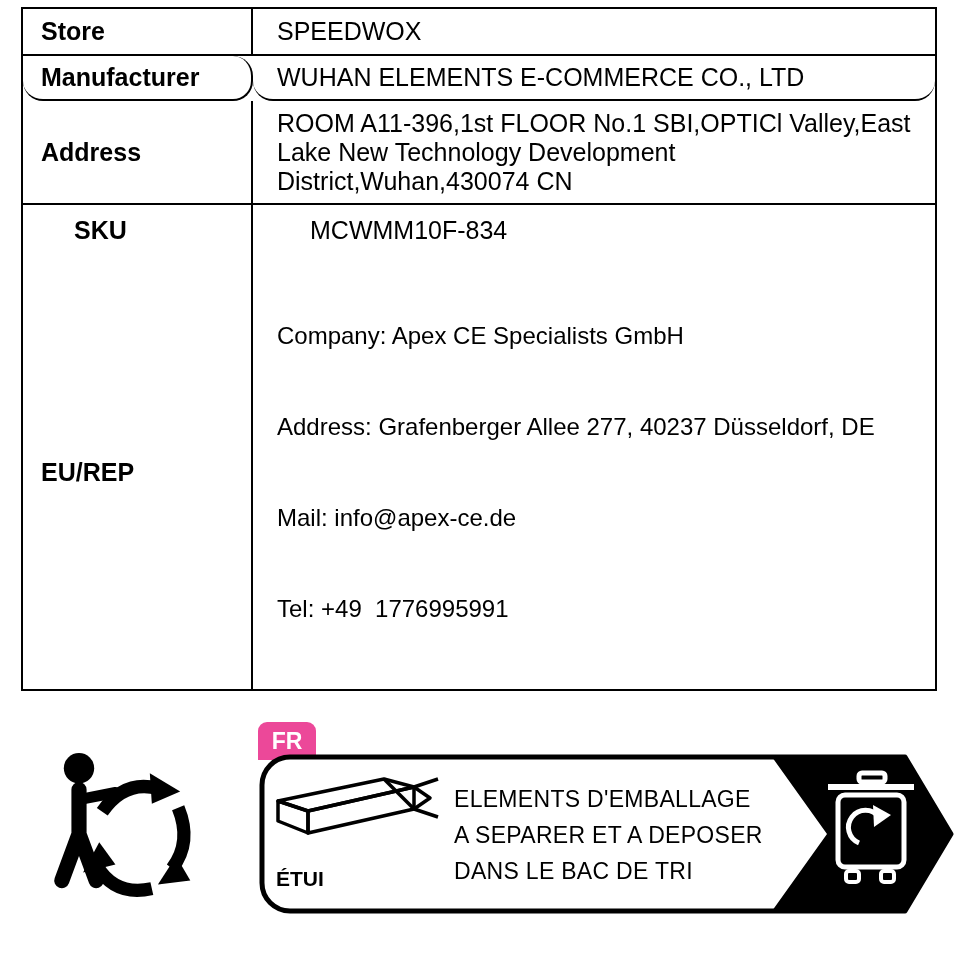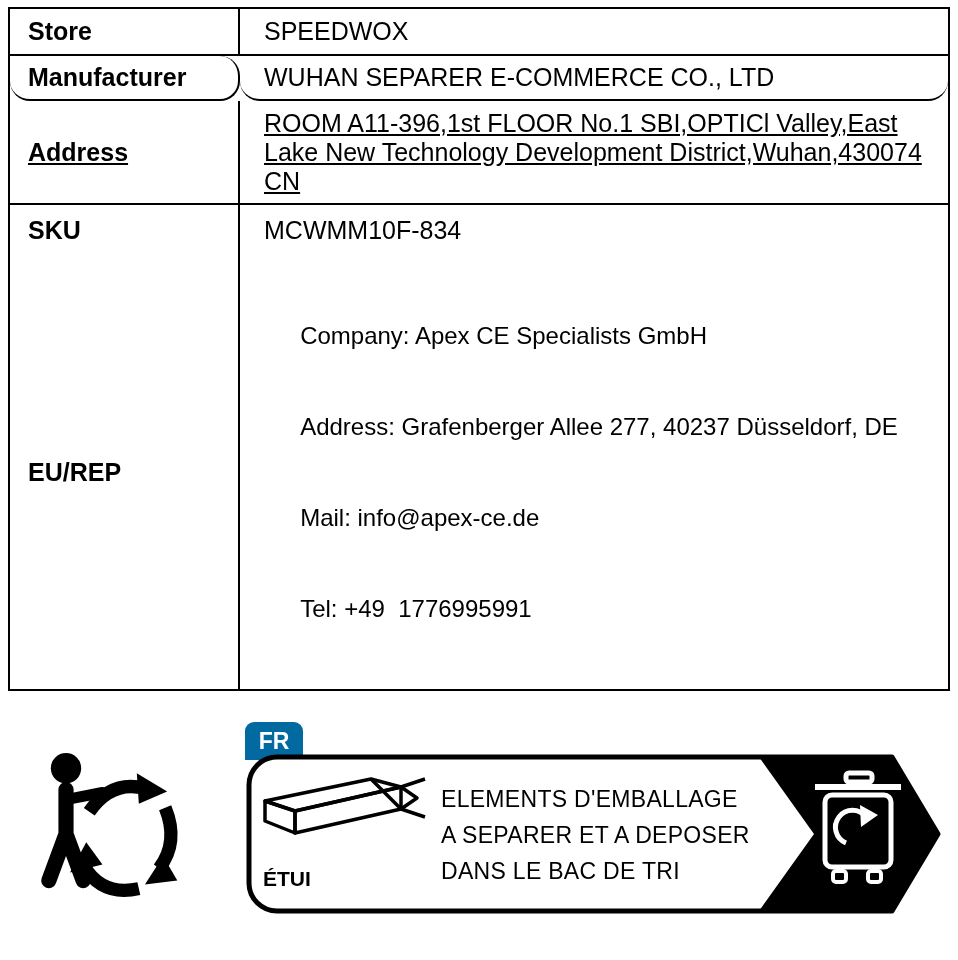--- a/index.html
+++ b/index.html
@@ -2,68 +2,68 @@
 <html><head>
 <meta charset="utf-8">
 <style>
   * { box-sizing: border-box; margin: 0; padding: 0; }
   html, body { background: #ffffff; }
   body {
     width: 958px; height: 960px;
     font-family: "Liberation Sans", sans-serif;
     color: #000;
   }
-  .page { width: 958px; height: 916px; padding: 7px 8px; overflow: hidden; position: relative; background:#fff; }
+  .page { width: 958px; height: 916px; padding: 7px 21px; overflow: hidden; position: relative; background:#fff; }
 
   
   .info-table {
     border: 2px solid #000;
     display: grid;
     grid-template-columns: 230px 1fr;
   }
   .cell { display: flex; align-items: center; font-size: 25px; }
   .lbl { font-weight: bold; border-right: 2px solid #000; padding-left: 18px; }
   .val { padding: 6px 14px 6px 24px; }
   .bb  { border-bottom: 2px solid #000; }
   .h0 { min-height: 47px; }
   .h1 { min-height: 46px; }
   .h2 { min-height: 45px; border-radius: 20px; }
-  .h3 { min-height: 104px; text-decoration: underline; }
-  .h4 { min-height: 50px; }
+  .h3 { min-height: 104px; }
+  .h4 { min-height: 50px; margin-left: 33px; }
   .h5 { min-height: 166px; }
-  .eu-lines { white-space: pre-wrap; justify-content: center; }
+  .eu-lines { white-space: pre-wrap; }
   .eu-lines > div > div { font-size: 24px; line-height: 33px; }
 
   
   .recycle { position: relative; height: 256px; }
   .triman { position: absolute; left: 17px; top: 54px; width: 168px; height: 172px; }
   .fr-tab {
     position: absolute; left: 237px; top: 31px; width: 58px; height: 38px;
-    background: #0369a1; color: #fff; font-weight: bold; font-size: 23px;
+    background: #ec4899; color: #fff; font-weight: bold; font-size: 23px;
     border-radius: 9px 9px 0 0;
     display: flex; align-items: center; justify-content: center;
   }
   .banner { position: absolute; left: 237px; top: 62px; width: 697px; height: 162px; }
   .banner .shape { position: absolute; left: 0; top: 0; width: 697px; height: 162px; }
   .etui-icon { position: absolute; left: 14px; top: 18px; width: 175px; height: 88px; }
   .etui-label { position: absolute; left: 18px; top: 114px; font-size: 21px; font-weight: bold; }
   .banner-text { position: absolute; left: 196px; top: 28px; font-size: 23px; font-weight: 400; line-height: 36px; letter-spacing: .3px; }
 </style>
 </head>
 <body>
 
 <div class="page">
 
   <div class="info-table">
     <div class="cell lbl bb h0">Store</div>
     <div class="cell val bb h0">SPEEDWOX</div>
 
 
     <div class="cell lbl bb h2">Manufacturer</div>
-    <div class="cell val bb h2">WUHAN SEPARER E-COMMERCE CO., LTD</div>
+    <div class="cell val bb h2">WUHAN ELEMENTS E-COMMERCE CO., LTD</div>
 
     <div class="cell lbl bb h3">Address</div>
     <div class="cell val bb h3">ROOM A11-396,1st FLOOR No.1 SBI,OPTICl Valley,East Lake New Technology Development District,Wuhan,430074 CN</div>
 
     <div class="cell lbl h4">SKU</div>
     <div class="cell val h4">MCWMM10F-834</div>
 
     <div class="cell lbl h5">EU/REP</div>
     <div class="cell val h5 eu-lines">
       <div>

